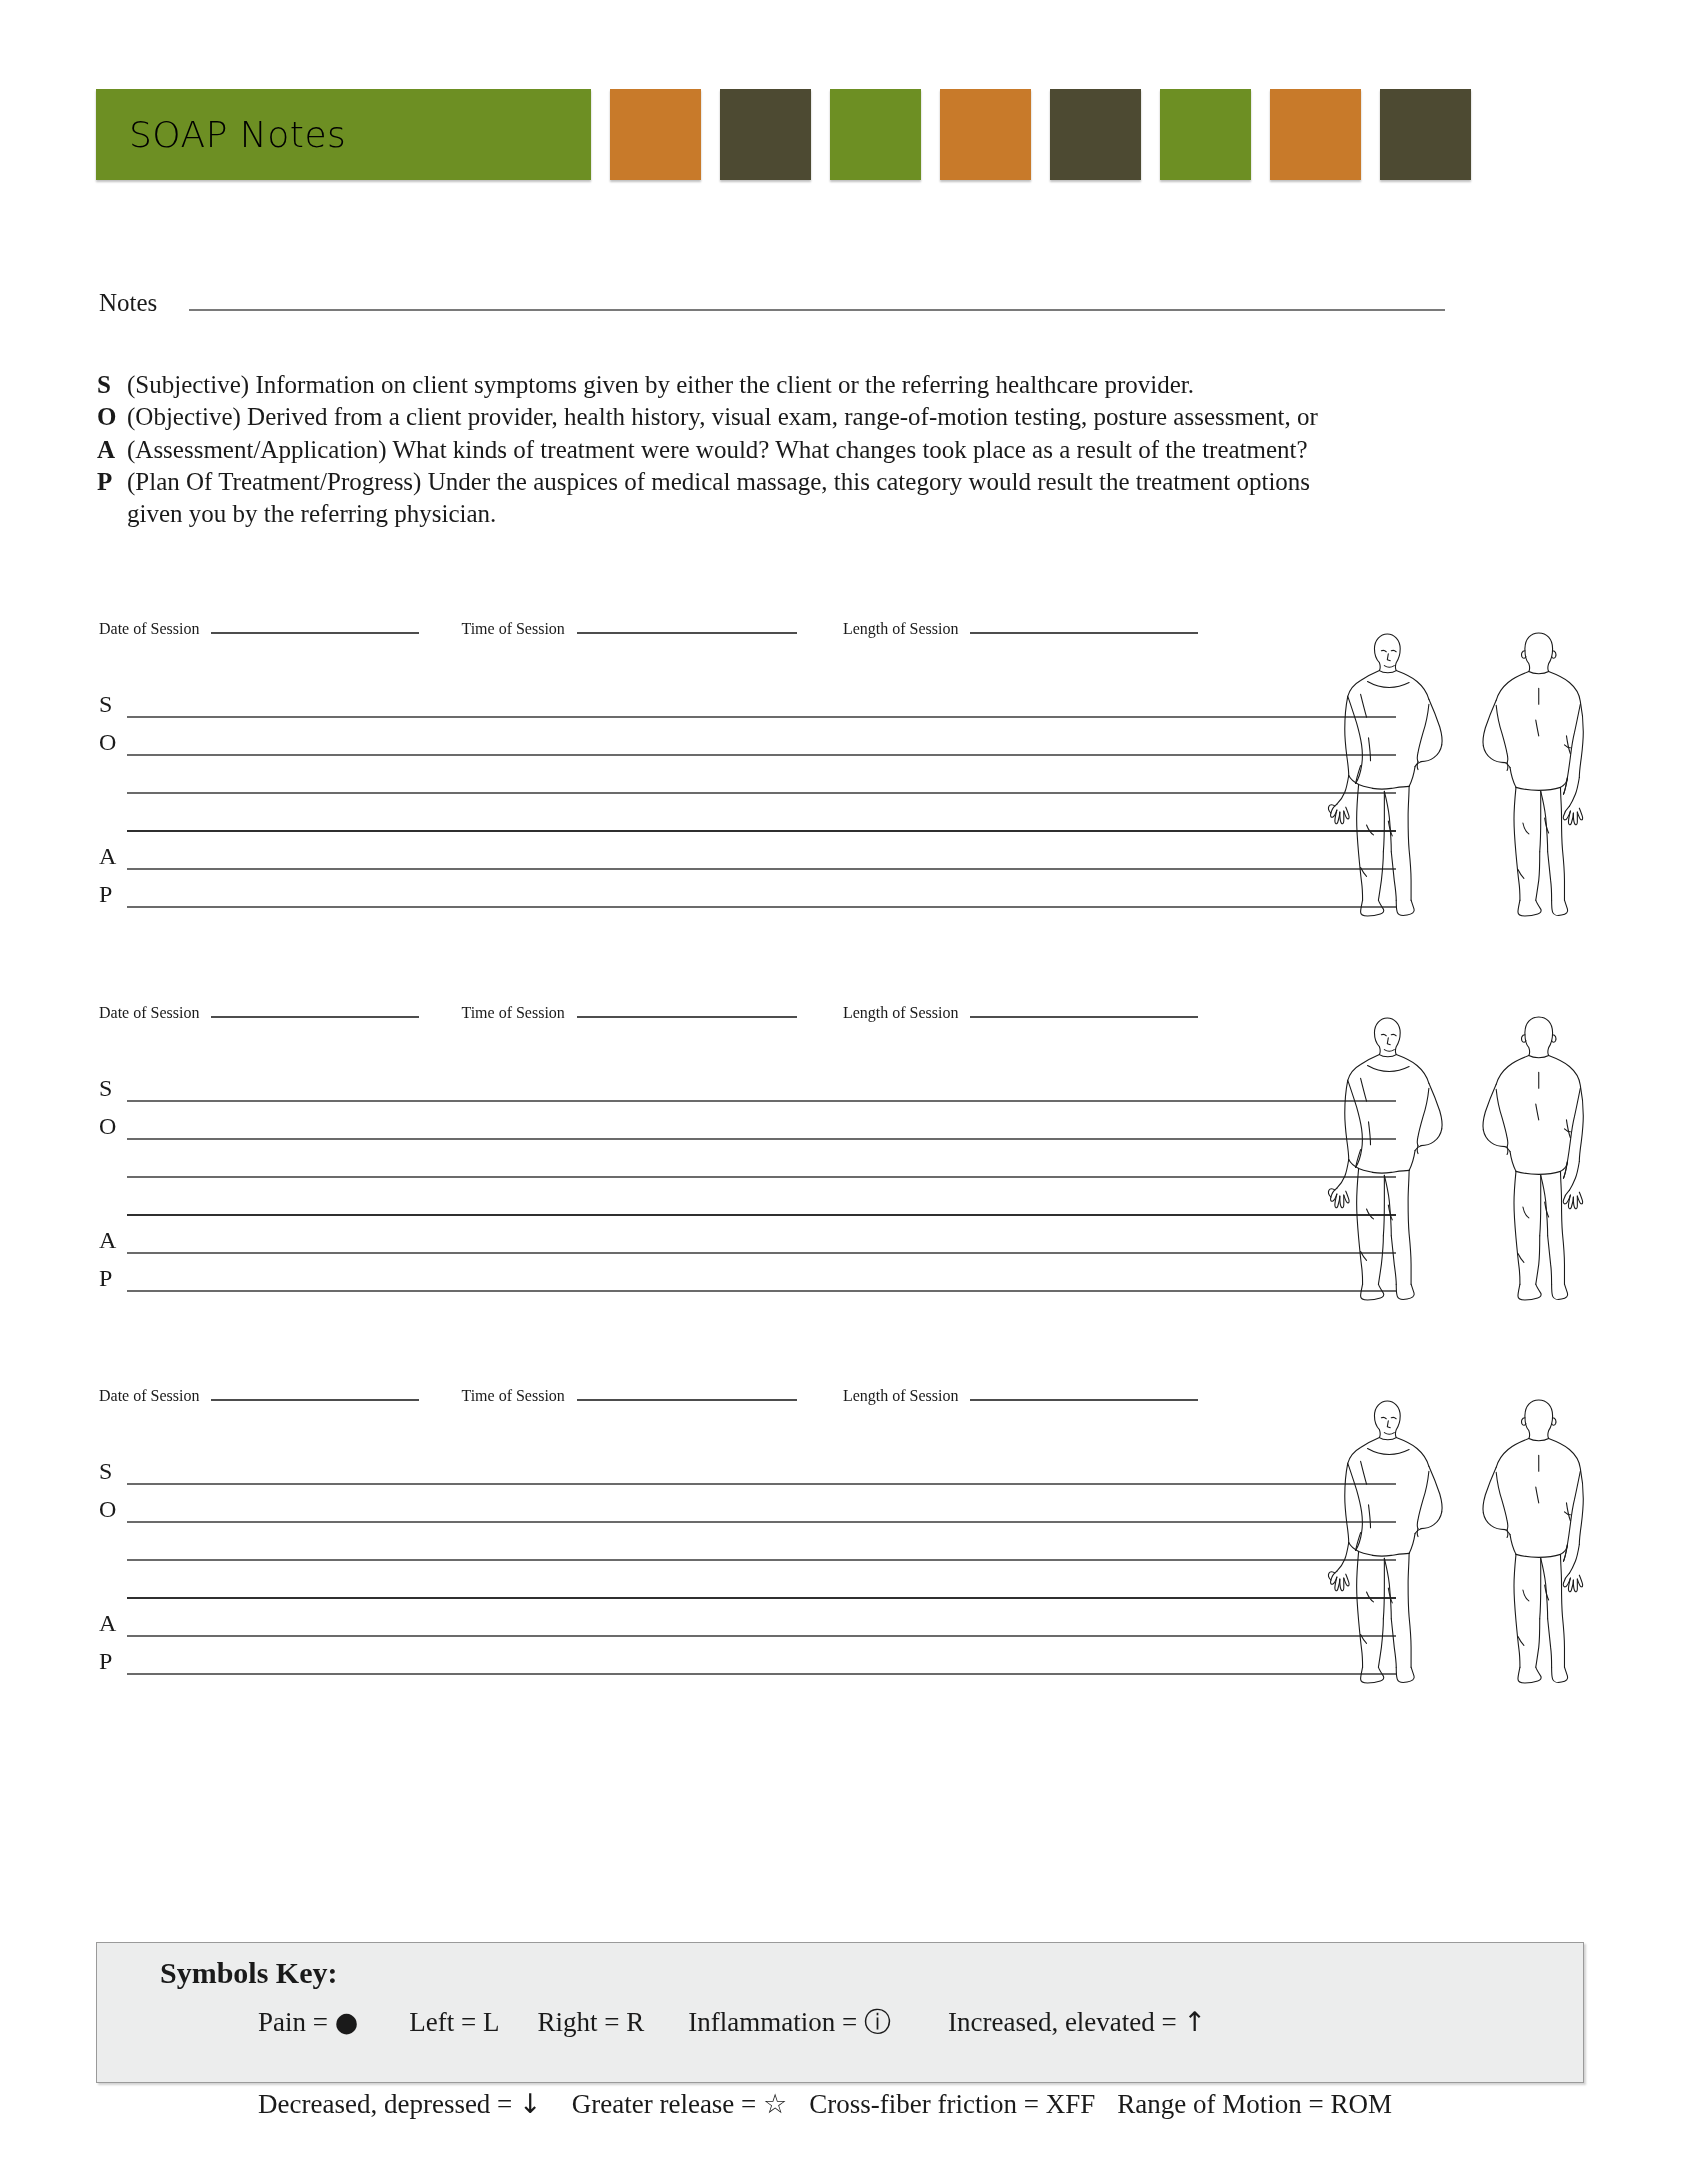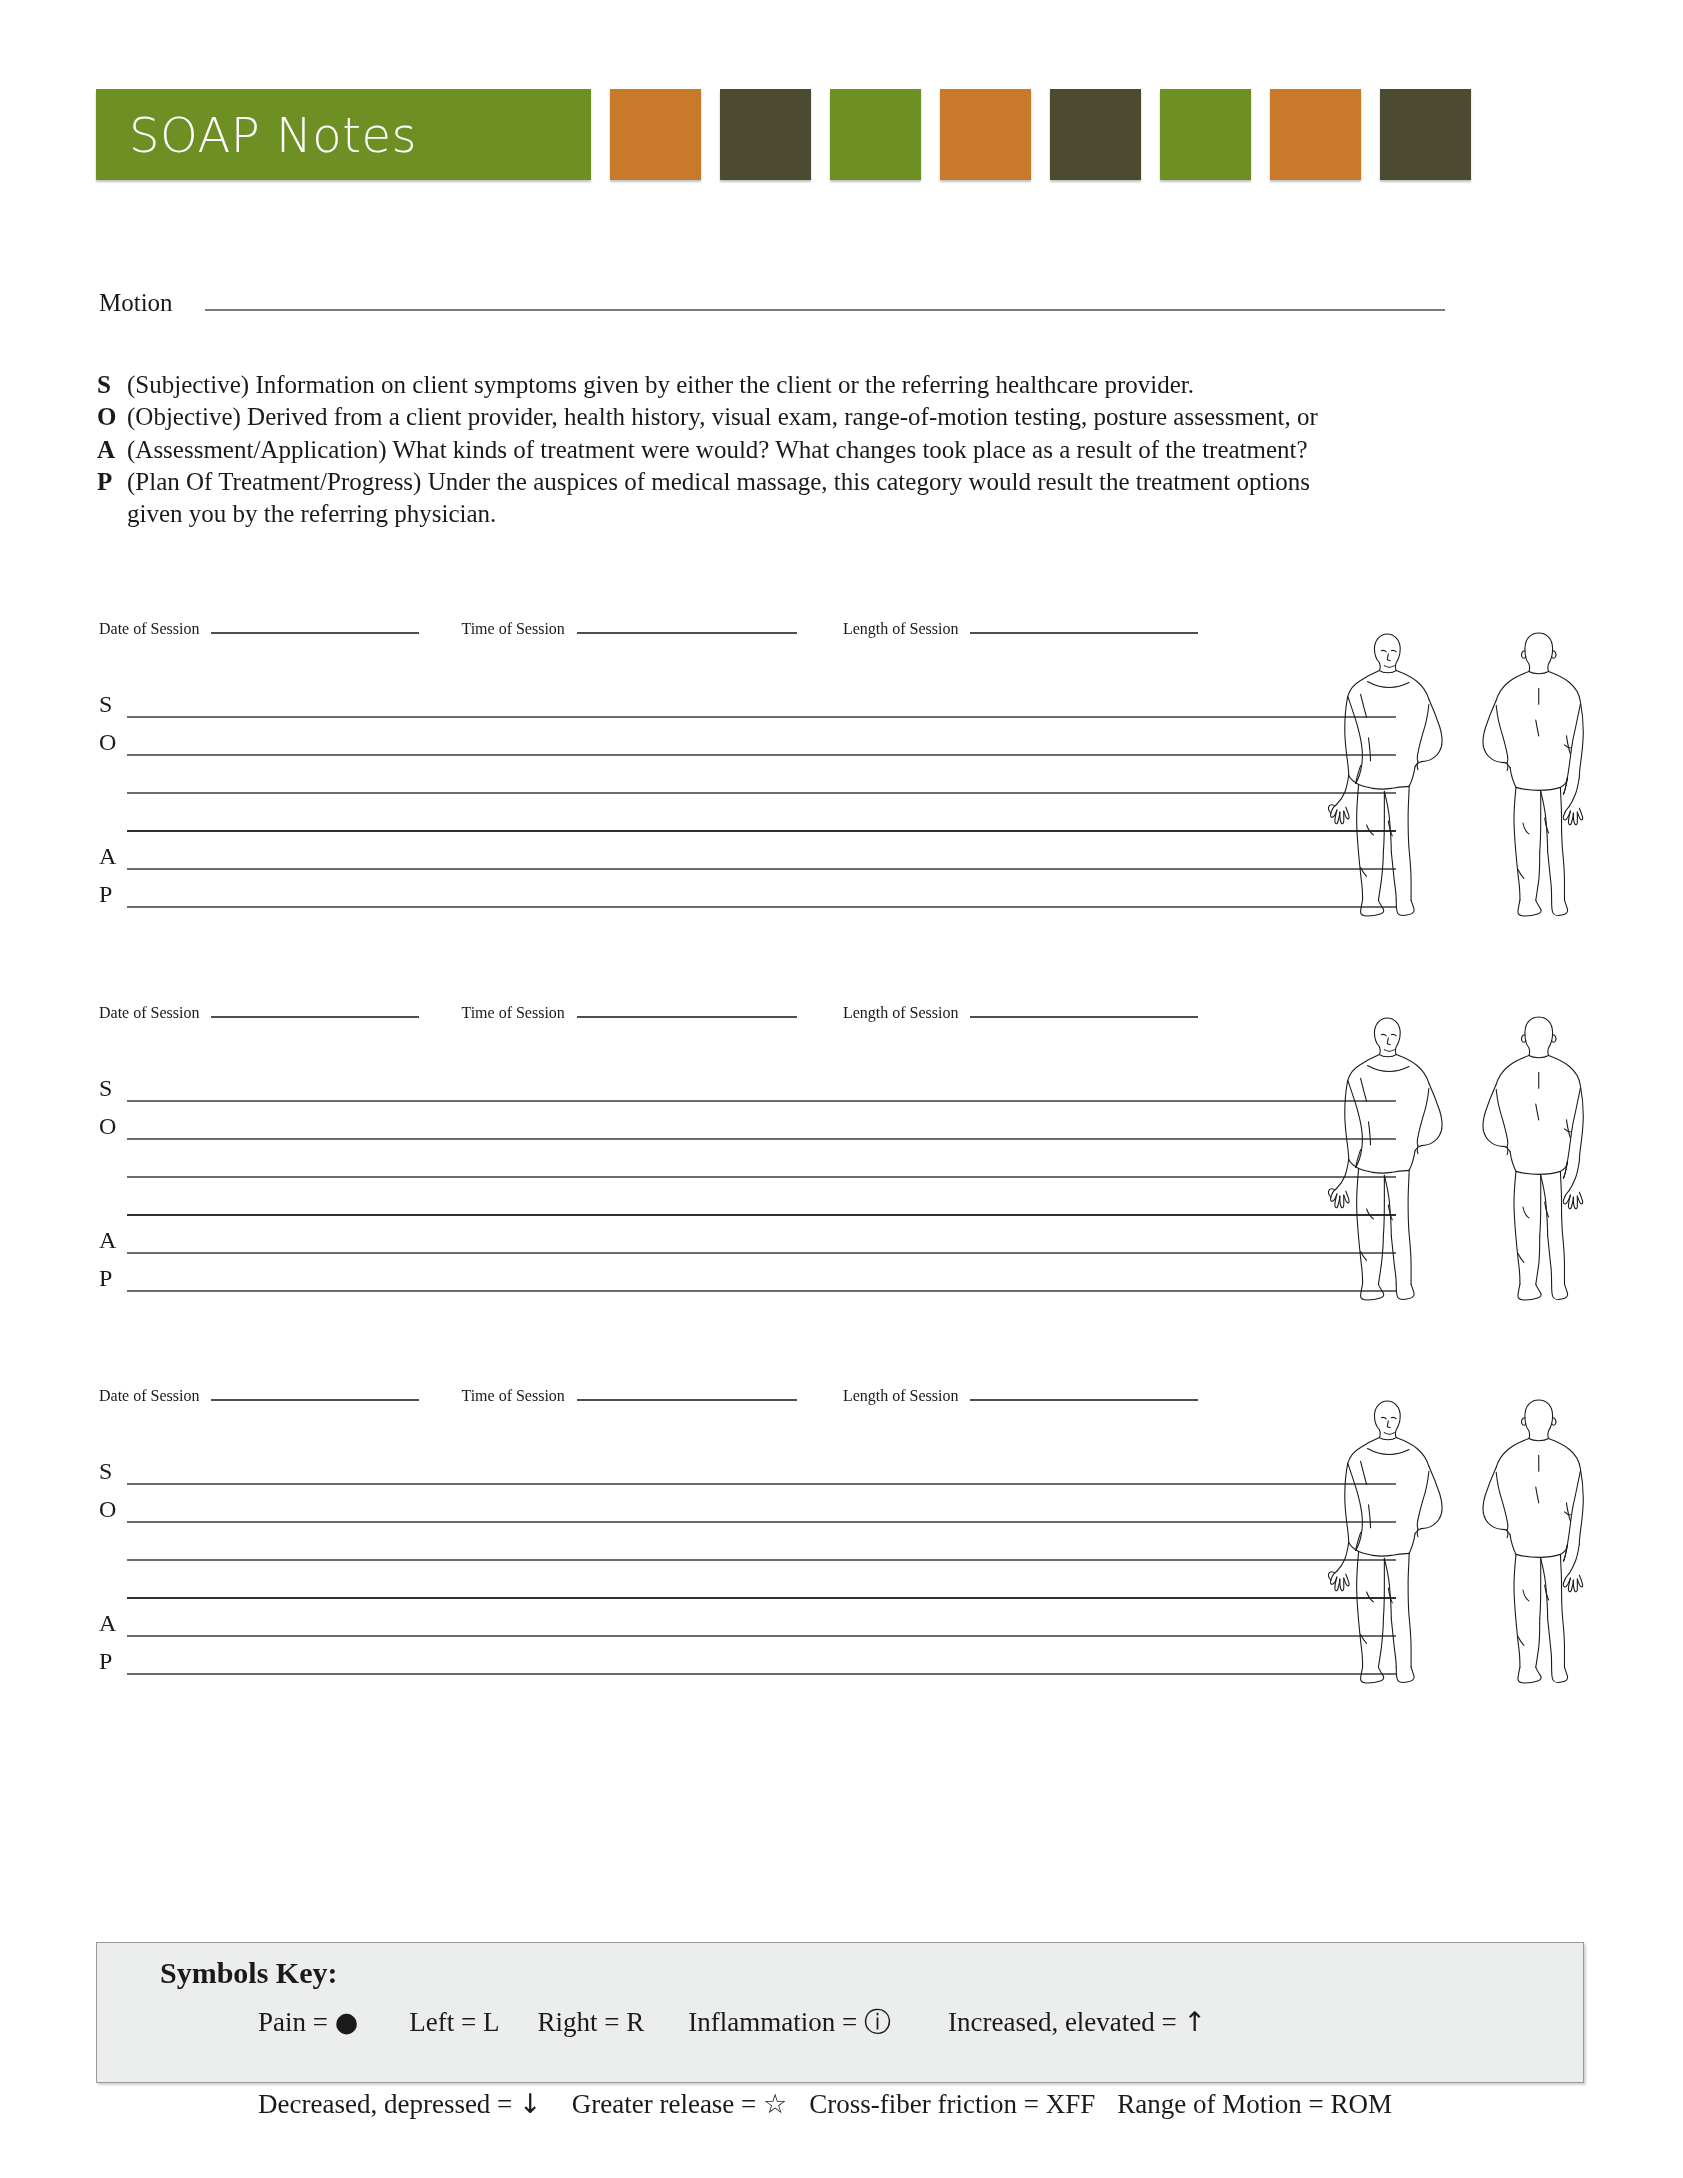--- a/index.html
+++ b/index.html
@@ -37,22 +37,22 @@
     background: #6d8f23;
     display: flex;
     align-items: center;
     box-sizing: border-box;
     padding-left: 33px;
     box-shadow: 0 2px 2px rgba(0,0,0,0.25);
   }
   .title-text {
     font-family: "DejaVu Sans", sans-serif;
     font-weight: 300;
-    font-size: 48px;
-    color: #ffffff;
+    font-size: 36px;
+    color: #000000;
     letter-spacing: 0.5px;
     line-height: 1;
   }
   .swatch {
     width: 91px;
     height: 91px;
     margin-left: 19px;
     box-shadow: 0 2px 2px rgba(0,0,0,0.25);
   }
 
@@ -220,21 +220,21 @@
     <div class="swatch" style="background:#4d4a32"></div>
     <div class="swatch" style="background:#6d8f23"></div>
     <div class="swatch" style="background:#c87a2a"></div>
     <div class="swatch" style="background:#4d4a32"></div>
     <div class="swatch" style="background:#6d8f23"></div>
     <div class="swatch" style="background:#c87a2a"></div>
     <div class="swatch" style="background:#4d4a32"></div>
   </div>
 
   <div class="client-row">
-    <span class="client-label">Motion</span>
+    <span class="client-label">Notes</span>
     <span class="client-rule"></span>
   </div>
 
   <div class="defs">
 
     <div class="def-row">
       <span class="def-letter">S</span>
       <span class="def-text">(Subjective) Information on client symptoms given by either the client or the referring healthcare provider.</span>
     </div>
 

